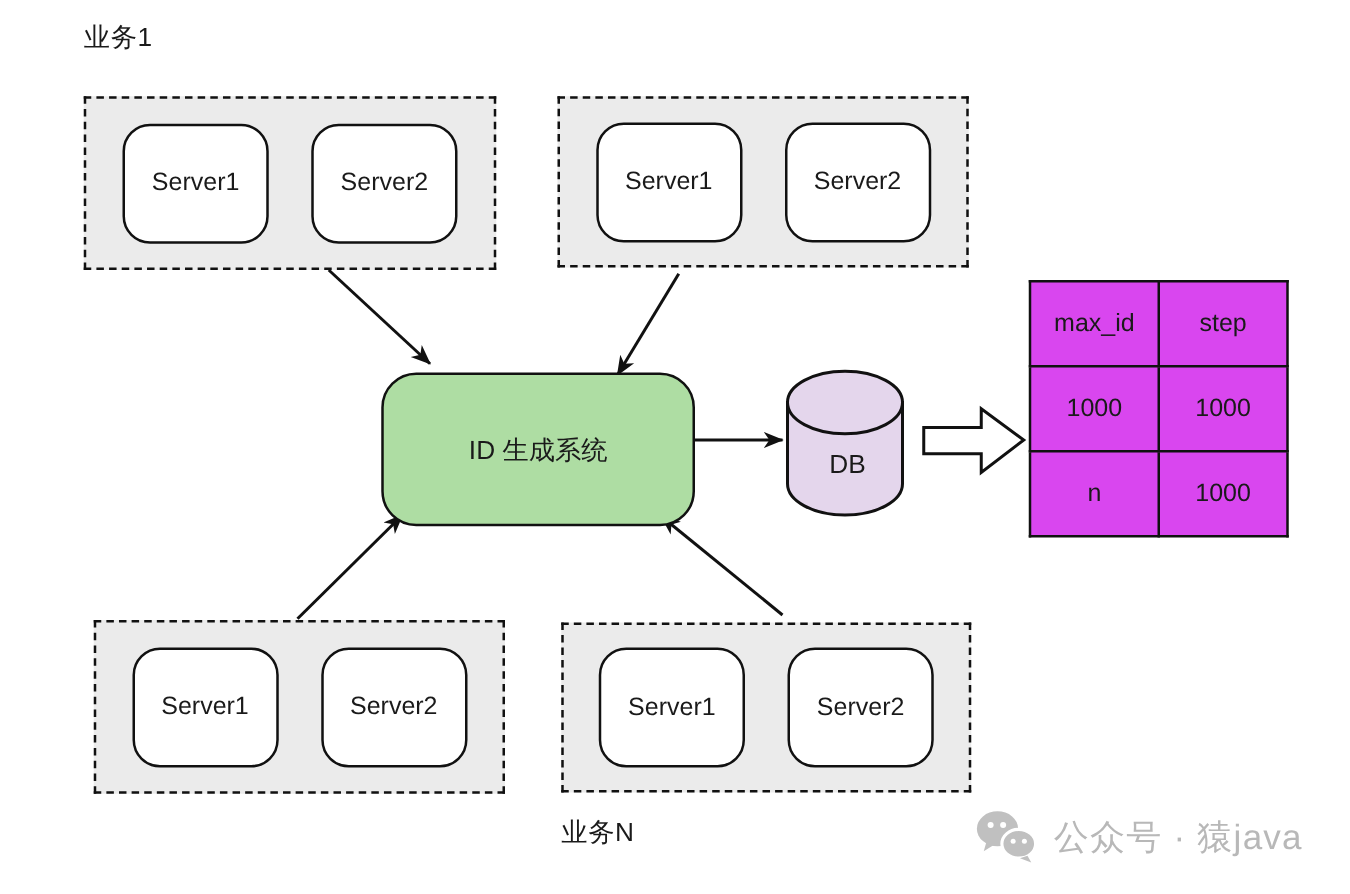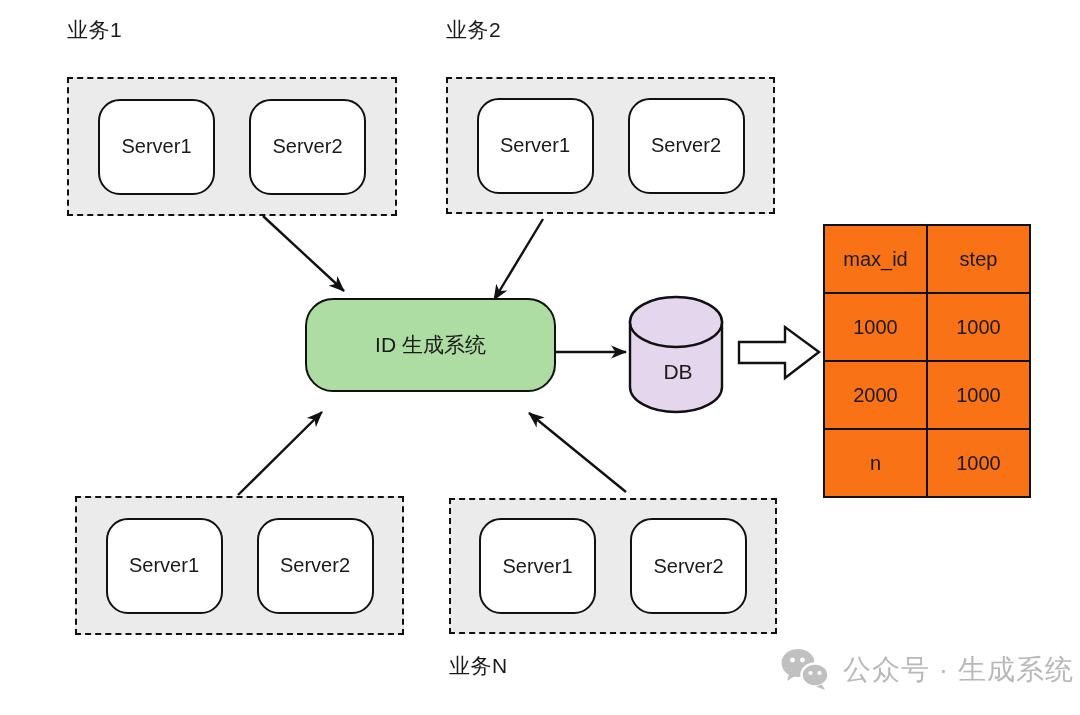--- a/index.html
+++ b/index.html
@@ -45,21 +45,21 @@
   }
   .group-label {
     position: absolute;
     font-size: 21px;
     letter-spacing: 0.5px;
   }
   
   .center-box {
     position: absolute;
     left: 305px; top: 298px;
-    width: 251px; height: 94px;
+    width: 251px; height: 123px;
     background: #aedda3;
     border: 2px solid #111111;
     border-radius: 28px;
     display: flex;
     align-items: center;
     justify-content: center;
     font-size: 21px;
   }
   
   .db-label {
@@ -76,21 +76,21 @@
     border-collapse: collapse;
     table-layout: fixed;
   }
   .alloc-table td {
     width: 103px;
     height: 68px;
     border: 2px solid #111111;
     text-align: center;
     vertical-align: middle;
     font-size: 20px;
-    background: #f97316;
+    background: #d946ef;
   }
   
   .watermark {
     position: absolute;
     left: 781px; top: 648px;
     display: flex;
     align-items: center;
     gap: 12px;
     color: #b8b8b8;
   }
@@ -121,21 +121,20 @@
 
     <g>
       <path d="M 630 322 L 630 387 A 46 25 0 0 0 722 387 L 722 322 Z" fill="#e4d6ec" stroke="#111111" stroke-width="2.4"></path>
       <ellipse cx="676" cy="322" rx="46" ry="25" fill="#e4d6ec" stroke="#111111" stroke-width="2.4"></ellipse>
     </g>
 
     <polygon points="739,342 785,342 785,327 819,352 785,378 785,363 739,363" fill="#ffffff" stroke="#111111" stroke-width="2.4" stroke-linejoin="miter"></polygon>
   </svg>
 
   <div class="group-label" style="left:67px;  top:16px;  width:330px;">业务1</div>
-  <div class="group-label" style="left:446px; top:16px;  width:329px;">业务2</div>
   <div class="group-label" style="left:449px; top:652px; width:328px;">业务N</div>
 
   <div class="group-box" style="left:67px; top:77px; width:330px; height:139px;">
     <div class="server-box">
       <span>Server1</span>
     </div>
     <div class="server-box">
       <span>Server2</span>
     </div>
   </div>
@@ -177,39 +176,35 @@
     <tbody>
       <tr>
         <td>max_id</td>
         <td>step</td>
       </tr>
       <tr>
         <td>1000</td>
         <td>1000</td>
       </tr>
       <tr>
-        <td>2000</td>
-        <td>1000</td>
-      </tr>
-      <tr>
         <td>n</td>
         <td>1000</td>
       </tr>
     </tbody>
   </table>
 
   <div class="watermark">
     <svg width="50" height="44" viewBox="0 0 50 44">
 
       <ellipse cx="17" cy="15" rx="16.5" ry="14" fill="#c0c0c0"></ellipse>
       <path d="M 8 26 L 6 33 L 14 28 Z" fill="#c0c0c0"></path>
       <circle cx="11.5" cy="12" r="2.4" fill="#ffffff"></circle>
       <circle cx="21.5" cy="12" r="2.4" fill="#ffffff"></circle>
 
       <ellipse cx="34" cy="27" rx="13.5" ry="11.5" fill="#c0c0c0" stroke="#ffffff" stroke-width="2.5"></ellipse>
       <path d="M 41 36.5 L 44 42 L 35 38.5 Z" fill="#c0c0c0"></path>
       <circle cx="29.5" cy="25" r="2" fill="#ffffff"></circle>
       <circle cx="38.5" cy="25" r="2" fill="#ffffff"></circle>
     </svg>
-    <span class="watermark-text">公众号 · 生成系统</span>
+    <span class="watermark-text">公众号 · 猿java</span>
   </div>
 
 </div>
 
 </body></html>

